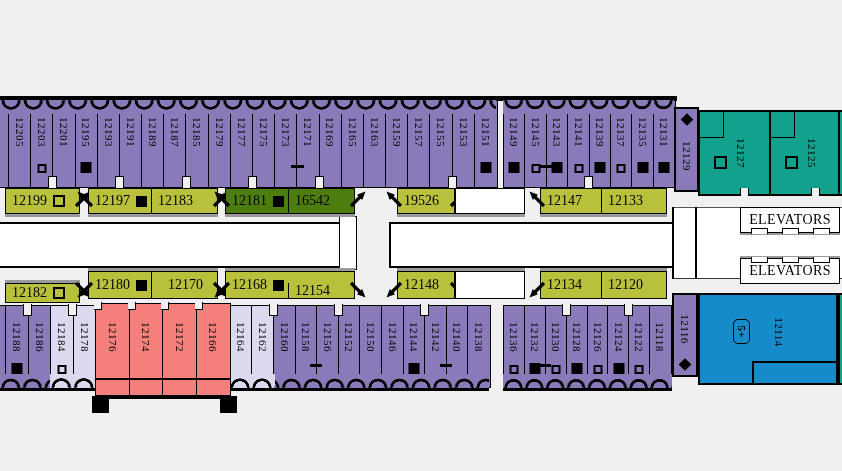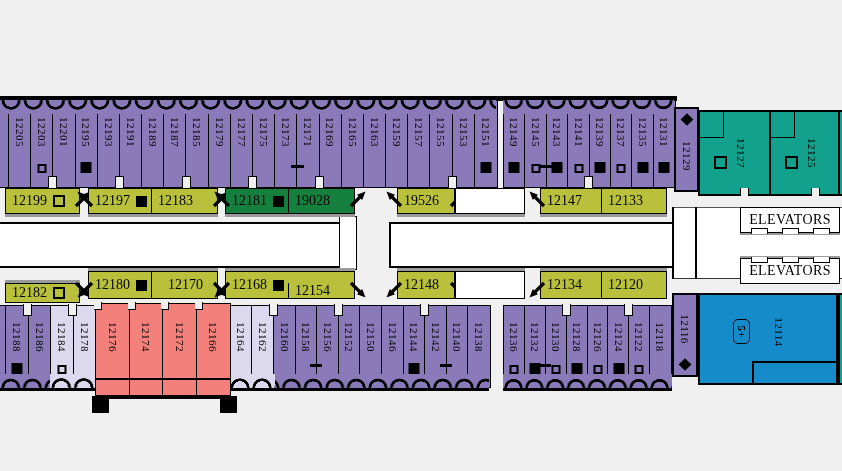--- a/index.html
+++ b/index.html
@@ -199,27 +199,27 @@
       </div>
     </div>
     <div class="arrow" style="left: 76px; top: 190px; transform: scaleX(-1);"><svg width="18" height="18" viewBox="0 0 18 18">
         <line x1="2" y1="16" x2="11.5" y2="6.5" stroke="#000" stroke-width="3.2"></line>
         <polygon points="16.5,1.5 8,4.8 13.2,10" fill="#000"></polygon>
       </svg></div>
     <div class="arrow" style="left: 212px; top: 190px;"><svg width="18" height="18" viewBox="0 0 18 18">
         <line x1="2" y1="16" x2="11.5" y2="6.5" stroke="#000" stroke-width="3.2"></line>
         <polygon points="16.5,1.5 8,4.8 13.2,10" fill="#000"></polygon>
       </svg></div>
-    <div class="obox" style="left: 225px; top: 188px; width: 130px; height: 26px; background: #15803d; box-shadow: rgb(154, 154, 154) 0px 3px 0px 0px;">
+    <div class="obox" style="left: 225px; top: 188px; width: 130px; height: 26px; background: #4d7c0f; box-shadow: rgb(154, 154, 154) 0px 3px 0px 0px;">
       <div class="ocell" style="width: 62px;">
         <span class="lbl">12181</span>
         <span class="isqf"></span>
       </div>
       <div class="ocell" style="width: 66.2px;">
-        <span class="lbl">19028</span>
+        <span class="lbl">16542</span>
       </div>
     </div>
     <div class="arrow" style="left: 213px; top: 190px; transform: scaleX(-1);"><svg width="18" height="18" viewBox="0 0 18 18">
         <line x1="2" y1="16" x2="11.5" y2="6.5" stroke="#000" stroke-width="3.2"></line>
         <polygon points="16.5,1.5 8,4.8 13.2,10" fill="#000"></polygon>
       </svg></div>
     <div class="arrow" style="left: 349px; top: 190px;"><svg width="18" height="18" viewBox="0 0 18 18">
         <line x1="2" y1="16" x2="11.5" y2="6.5" stroke="#000" stroke-width="3.2"></line>
         <polygon points="16.5,1.5 8,4.8 13.2,10" fill="#000"></polygon>
       </svg></div>

